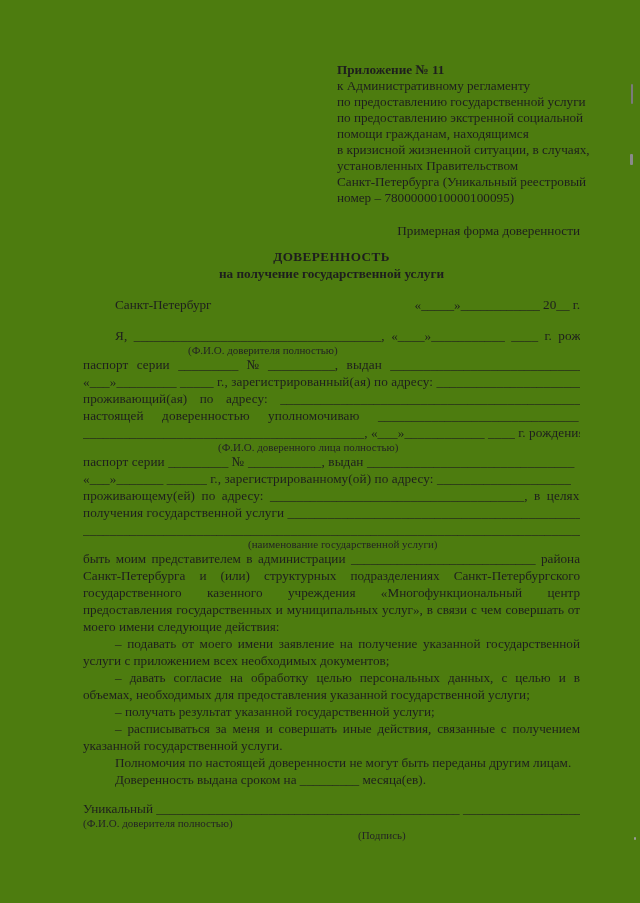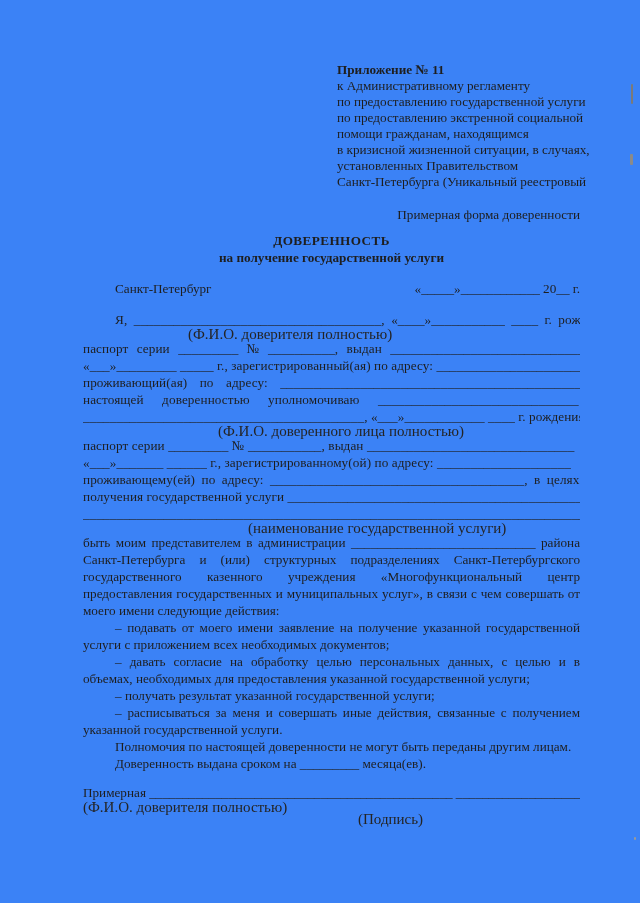--- a/index.html
+++ b/index.html
@@ -1,20 +1,20 @@
 <!DOCTYPE html>
 <html><head>
 <meta charset="utf-8">
 <style>
   html,body { margin:0; padding:0; background:#e8e8e8; }
   .page {
     position:relative;
     width:640px; height:903px;
     margin:0 auto;
-    background:#3b82f6;
+    background:#4d7c0f;
     font-family:"Liberation Serif","DejaVu Serif",serif;
     font-size:13.2px;
     line-height:17px;
     color:#1e1e1e;
     overflow:hidden;
   }
   .content {
     position:absolute;
     left:83px; top:0;
     width:497px;
@@ -55,21 +55,21 @@
     white-space:nowrap;
     overflow:hidden;
     letter-spacing:0.1px;
   }
   .fline.indent { padding-left:32px; }
   .ws2 { word-spacing:3px; }
   .ws4 { word-spacing:5px; }
   .ws8 { word-spacing:9px; }
   .ws14 { word-spacing:15px; }
   .cap {
-    font-size:15px;
+    font-size:11px;
     line-height:12px;
     white-space:nowrap;
     color:#242424;
   }
   .cap.c1 { margin-left:105px; }
   .cap.c2 { margin-left:135px; }
   .cap.c3 { margin-left:165px; }
   .para {
     text-align:justify;
     text-align-last:left;
@@ -100,20 +100,21 @@
 
     <div class="annex">
       <div class="annex-line">Приложение № 11</div>
       <div class="annex-line">к Административному регламенту</div>
       <div class="annex-line">по предоставлению государственной услуги</div>
       <div class="annex-line">по предоставлению экстренной социальной</div>
       <div class="annex-line">помощи гражданам, находящимся</div>
       <div class="annex-line">в кризисной жизненной ситуации, в случаях,</div>
       <div class="annex-line">установленных Правительством</div>
       <div class="annex-line">Санкт-Петербурга (Уникальный реестровый</div>
+      <div class="annex-line">номер – 7800000010000100095)</div>
     </div>
 
     <div class="form-label">Примерная форма доверенности</div>
 
     <div class="doc-title">ДОВЕРЕННОСТЬ</div>
     <div class="doc-subtitle">на получение государственной услуги</div>
 
     <div class="place-row">
       <span class="place">Санкт-Петербург</span>
       <span>«_____»____________ 20__ г.</span>
@@ -137,21 +138,21 @@
 
       <div class="para">быть моим представителем в администрации ____________________________ района Санкт-Петербурга и (или) структурных подразделениях Санкт-Петербургского государственного казенного учреждения «Многофункциональный центр предоставления государственных и муниципальных услуг», в связи с чем совершать от моего имени следующие действия:</div>
       <div class="para indent">– подавать от моего имени заявление на получение указанной государственной услуги с приложением всех необходимых документов;</div>
       <div class="para indent">– давать согласие на обработку целью персональных данных, с целью и в объемах, необходимых для предоставления указанной государственной услуги;</div>
       <div class="para indent">– получать результат указанной государственной услуги;</div>
       <div class="para indent">– расписываться за меня и совершать иные действия, связанные с получением указанной государственной услуги.</div>
       <div class="para indent">Полномочия по настоящей доверенности не могут быть переданы другим лицам.</div>
       <div class="para indent">Доверенность выдана сроком на _________ месяца(ев).</div>
 
       <div class="sig-row">
-        <span>Примерная</span> 
+        <span>Уникальный</span> 
         <span>______________________________________________</span> 
         <span>___________________</span>
       </div>
       <div class="sig-caps">
         <span class="cap">(Ф.И.О. доверителя полностью)</span>
         <span class="cap cap-sign">(Подпись)</span>
       </div>
     </div>
 
   </div>

